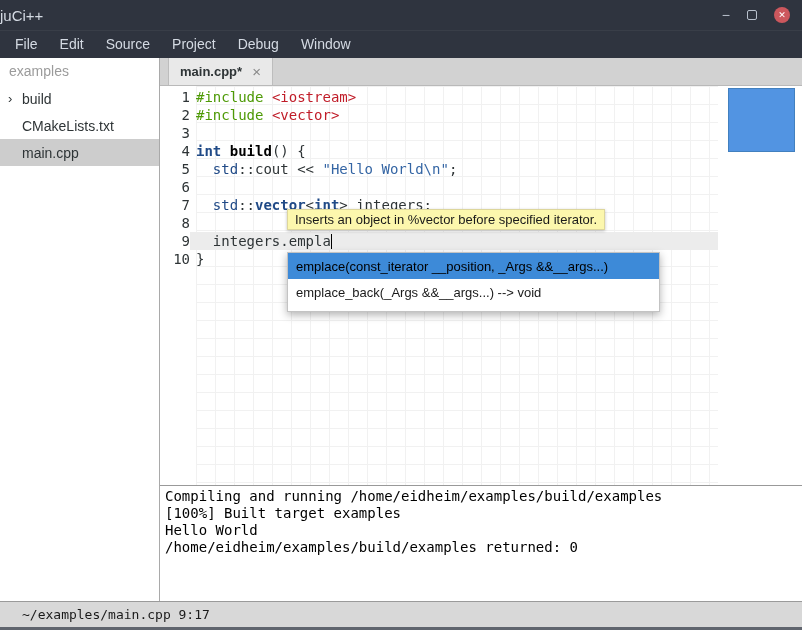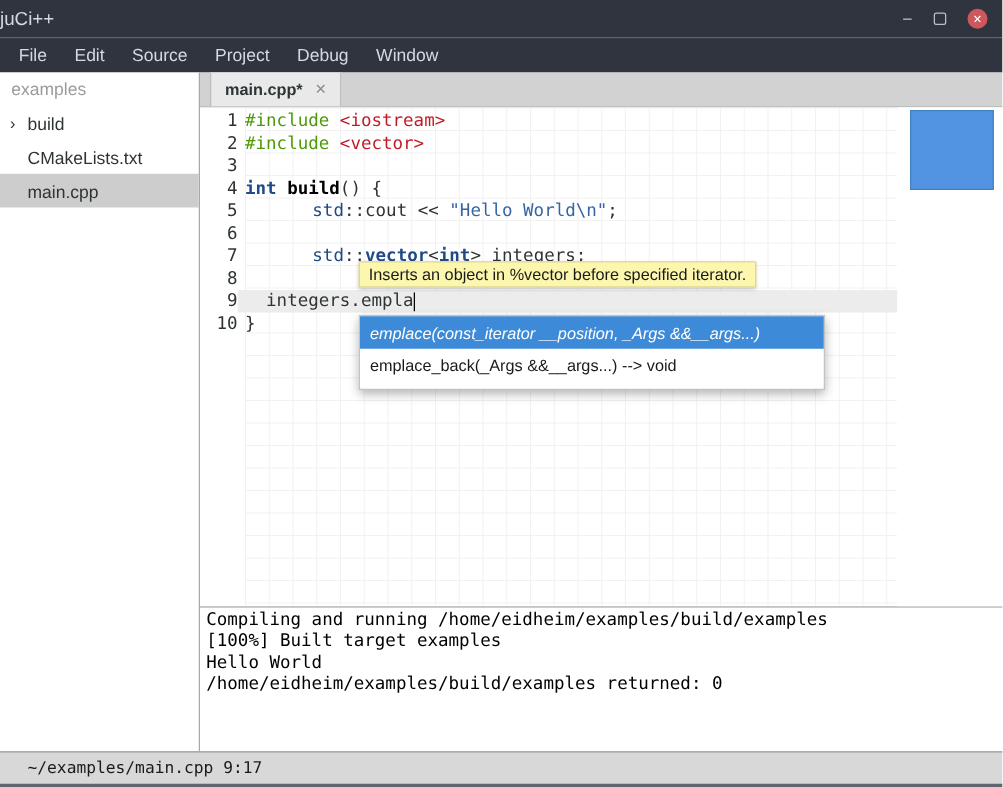--- a/index.html
+++ b/index.html
@@ -74,21 +74,21 @@
     background-size: 19px 18px;
   }
   .lines { position: relative; padding-top: 2px; }
   .line { display: flex; height: 18px; line-height: 18px; white-space: pre; }
   .ln { width: 30px; min-width: 30px; text-align: right; color: #2e3436; background: #fff; position: relative; z-index: 1; }
   .code { flex: 1; padding-left: 6px; }
   .line.current .code { background: var(--curline); }
   .seg-pp  { color: var(--syn-pp); }
   .seg-inc { color: var(--syn-inc); }
   .seg-kw  { color: var(--syn-kw); font-weight: bold; }
-  .seg-ns  { color: var(--syn-ns); margin-left: 37px; }
+  .seg-ns  { color: var(--syn-ns); }
   .seg-typ { color: var(--syn-typ); font-weight: bold; }
   .seg-str { color: var(--syn-str); }
   .seg-fn  { color: #000; font-weight: bold; }
   .cursor { display: inline-block; width: 1px; height: 15px; background: #000; vertical-align: text-bottom; }
   .overview-col { width: 84px; min-width: 84px; background: #fff; position: relative; }
   .overview-thumb {
     position: absolute; top: 2px; left: 10px; width: 67px; height: 64px;
     background: var(--overview); border: 1px solid #4280bf;
   }
   
@@ -97,21 +97,21 @@
     background: var(--tooltip-bg); border: 1px solid #ddd69c; padding: 2px 7px;
     font-family: "Liberation Sans", sans-serif; font-size: 13px; color: #1a1a1a;
     box-shadow: 0 1px 3px rgba(0,0,0,.25); white-space: nowrap;
   }
   .popup {
     position: absolute; left: 127px; top: 166px; width: 373px; z-index: 6;
     background: #fff; border: 1px solid #c3c3c3; box-shadow: 0 3px 8px rgba(0,0,0,.3);
     font-family: "Liberation Sans", sans-serif; font-size: 13px; padding-bottom: 6px;
   }
   .ac-item { height: 26px; display: flex; align-items: center; padding: 0 8px; color: #1a1a1a; white-space: nowrap; overflow: hidden; }
-  .ac-item.selected { background: var(--sel); color: #ffffff; font-style: italic; }
+  .ac-item.selected { background: var(--sel); color: #000000; }
   
   .output {
     height: 116px; min-height: 116px; border-top: 1px solid #999; background: #fff;
     font-family: "DejaVu Sans Mono", "Liberation Mono", monospace; font-size: 14px;
     line-height: 17px; padding: 2px 5px; color: #000; overflow: hidden;
   }
   .out-line { white-space: pre; }
   
   .statusbar {
     position: absolute; left: 0; right: 0; bottom: 0; height: 29px;

